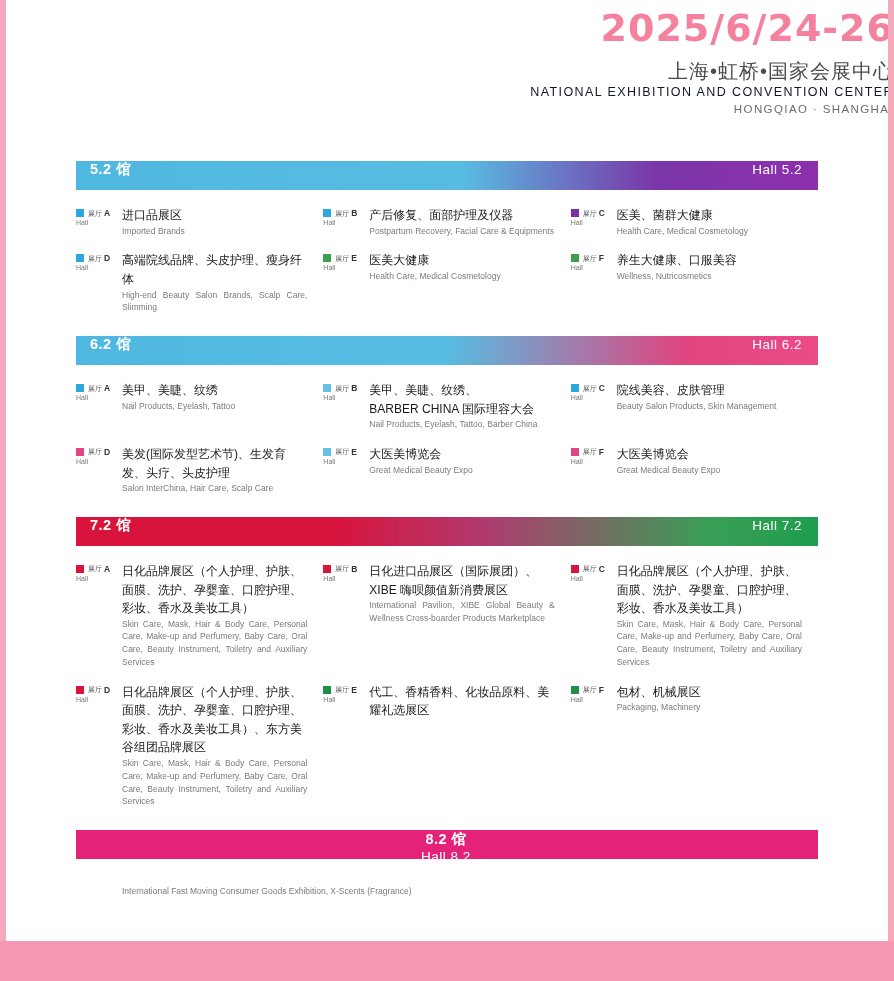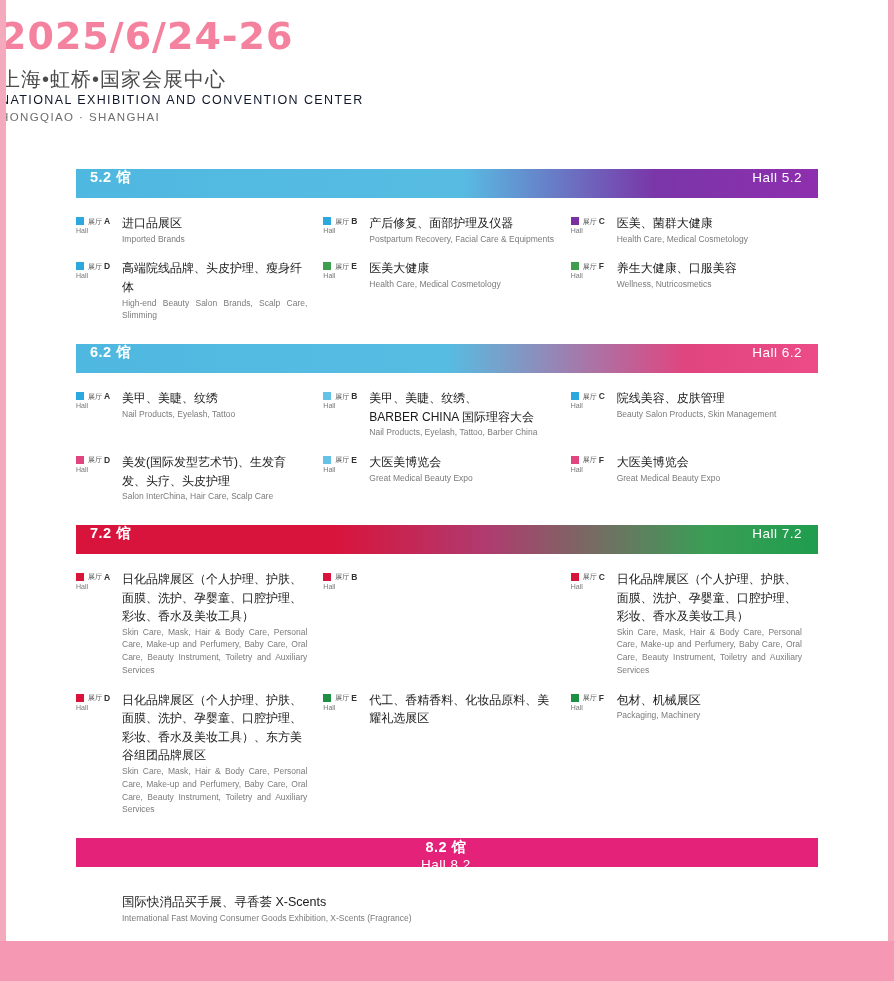--- a/index.html
+++ b/index.html
@@ -22,22 +22,22 @@
   }
   .edge-left { left: 0; }
   .edge-right { right: 0; }
   .footer-band {
     position: absolute; left: 0; right: 0; bottom: 0; height: 40px;
     background: #f598b3;
   }
 
   
   .header {
-    padding-top: 14px;
-    text-align: left;
+    padding-top: 6px;
+    text-align: right;
   }
   .header-date {
     font-size: 38px;
     font-weight: bold;
     color: #f4829f;
     letter-spacing: 1px;
     font-family: "DejaVu Sans", sans-serif;
   }
   .header-cn {
     margin-top: 8px;
@@ -374,20 +374,24 @@
 
         <div class="cell">
           <div class="marker-col">
             <div class="marker-row">
               <span class="sq color-red"></span>
               <span class="lbl-cn">展厅</span>
               <span class="lbl-letter">B</span>
             </div>
             <div class="lbl-en">Hall</div>
           </div>
+          <div class="text-col">
+            <div class="t-cn">日化进口品展区（国际展团）、XIBE 嗨呗颜值新消费展区</div>
+            <div class="t-en">International Pavilion, XIBE Global Beauty &amp; Wellness Cross-boarder Products Marketplace</div>
+          </div>
         </div>
 
         <div class="cell">
           <div class="marker-col">
             <div class="marker-row">
               <span class="sq color-red"></span>
               <span class="lbl-cn">展厅</span>
               <span class="lbl-letter">C</span>
             </div>
             <div class="lbl-en">Hall</div>
@@ -444,21 +448,20 @@
 
       </div>
     </div>
 
     <div class="hall-block">
       <div class="hall-bar bar-82">
         <span>8.2 馆</span>
         <span class="right">Hall 8.2</span>
       </div>
       <div class="hall82-body">
-        <div class="t-cn">国际快消品买手展、寻香荟 X-Scents</div>
         <div class="t-en">International Fast Moving Consumer Goods Exhibition, X-Scents (Fragrance)</div>
       </div>
     </div>
 
   </div>
 
   <div class="footer-band"></div>
 </div>
 
 </body></html>

